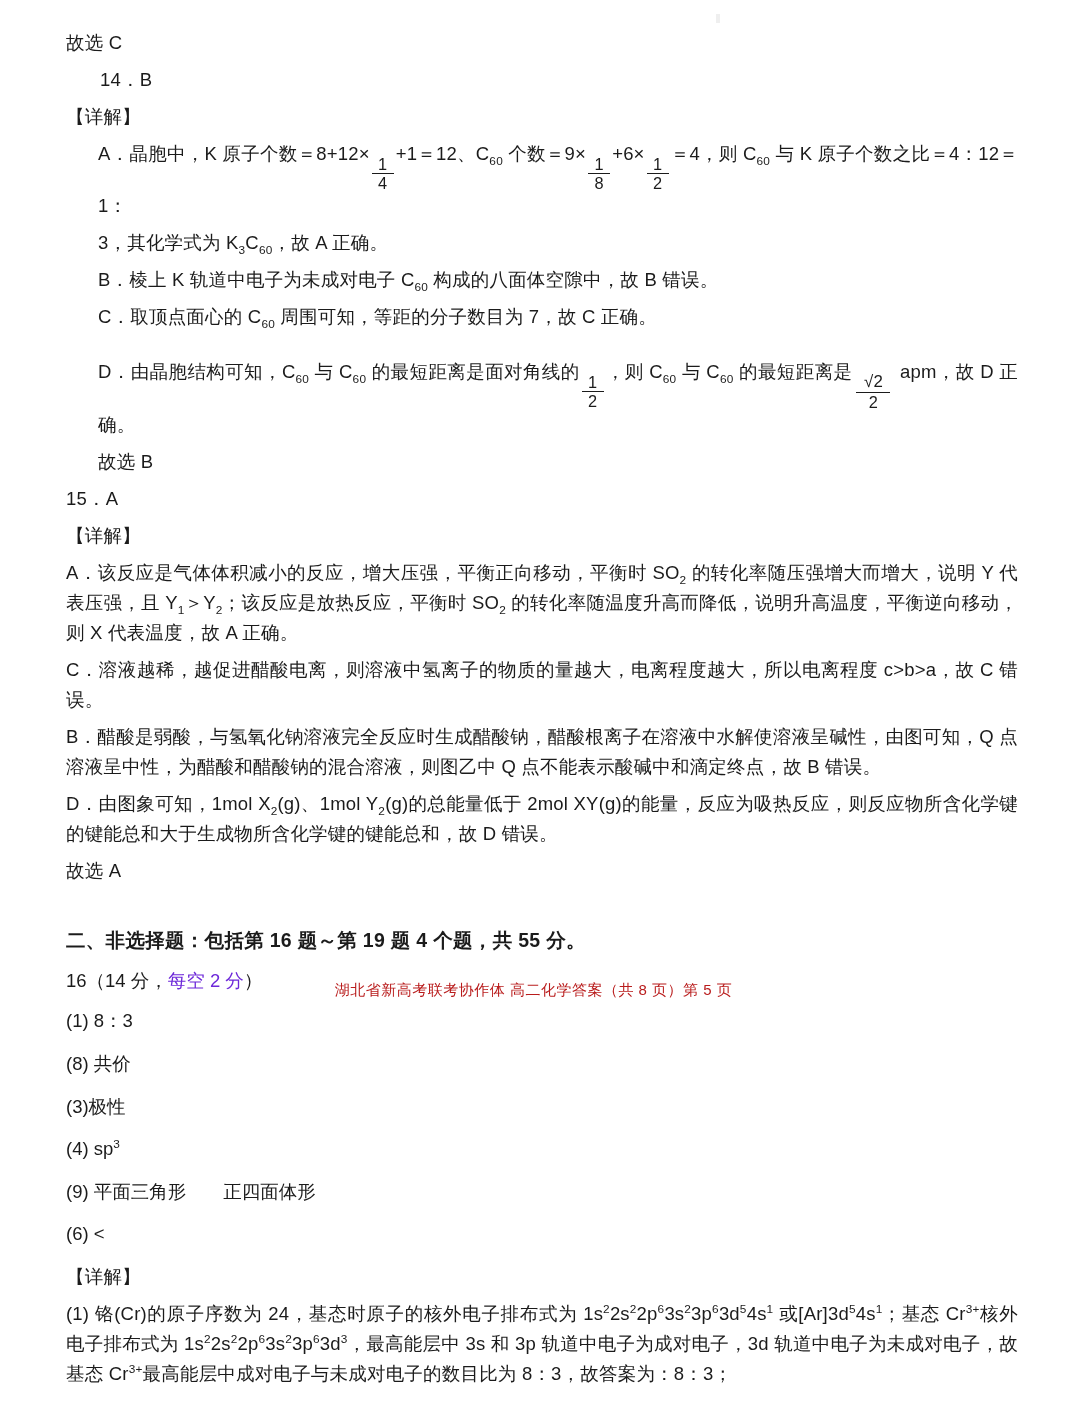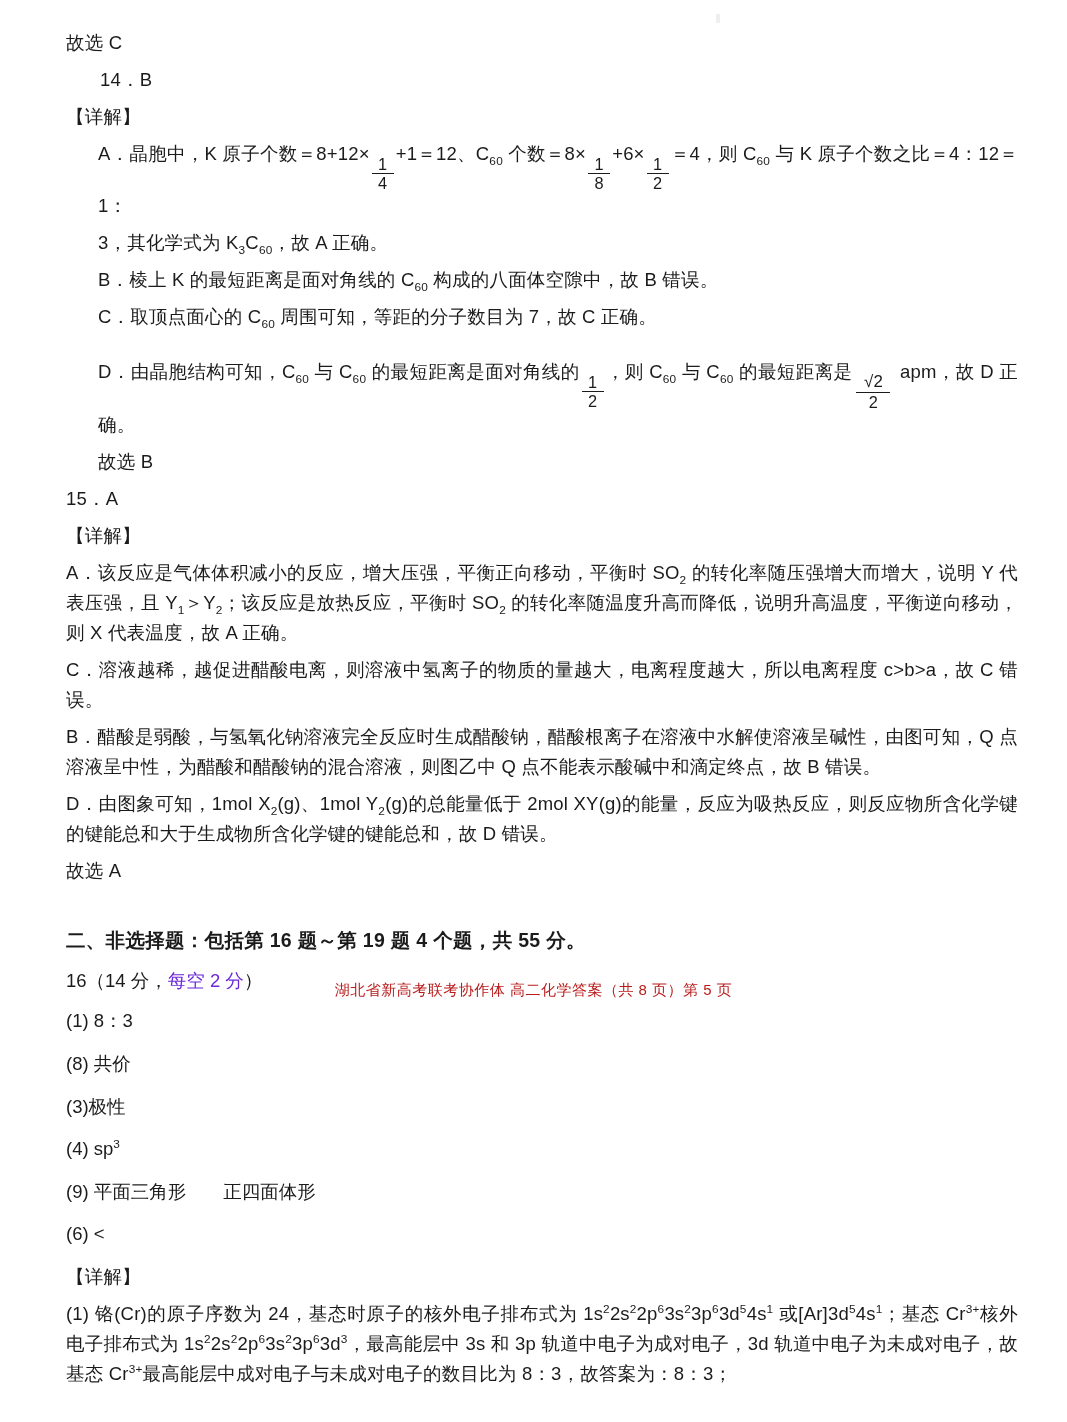--- a/index.html
+++ b/index.html
@@ -124,37 +124,37 @@
 
     <p class="ln indent1">14．B</p>
 
     <p class="ln">【详解】</p>
 
     <p class="ln indent-opt">
       <span>A．晶胞中，K 原子个数＝8+12×</span><span class="frac">
           <span class="num">1</span>
           <span class="bar"></span>
           <span class="den">4</span>
-        </span><span>+1＝12、C</span><sub>60</sub><span> 个数＝8×</span><span class="frac">
+        </span><span>+1＝12、C</span><sub>60</sub><span> 个数＝9×</span><span class="frac">
           <span class="num">1</span>
           <span class="bar"></span>
           <span class="den">8</span>
         </span><span>+6×</span><span class="frac">
           <span class="num">1</span>
           <span class="bar"></span>
           <span class="den">2</span>
         </span><span>＝4，则 C</span><sub>60</sub><span> 与 K 原子个数之比＝4：12＝1：</span>
     </p>
 
     <p class="ln indent-opt">
       <span>3，其化学式为 K</span><sub>3</sub><span>C</span><sub>60</sub><span>，故 A 正确。</span>
     </p>
 
     <p class="ln indent-opt">
-      <span>B．棱上 K 的最短距离是面对角线的 C</span><sub>60</sub><span> 构成的八面体空隙中，故 B 错误。</span>
+      <span>B．棱上 K 轨道中电子为未成对电子 C</span><sub>60</sub><span> 构成的八面体空隙中，故 B 错误。</span>
     </p>
 
     <p class="ln indent-opt">
       <span>C．取顶点面心的 C</span><sub>60</sub><span> 周围可知，等距的分子数目为 7，故 C 正确。</span>
     </p>
 
     <div class="gap-md"></div>
 
     <p class="ln indent-opt">
       <span>D．由晶胞结构可知，C</span><sub>60</sub><span> 与 C</span><sub>60</sub><span> 的最短距离是面对角线的</span><span class="frac">

